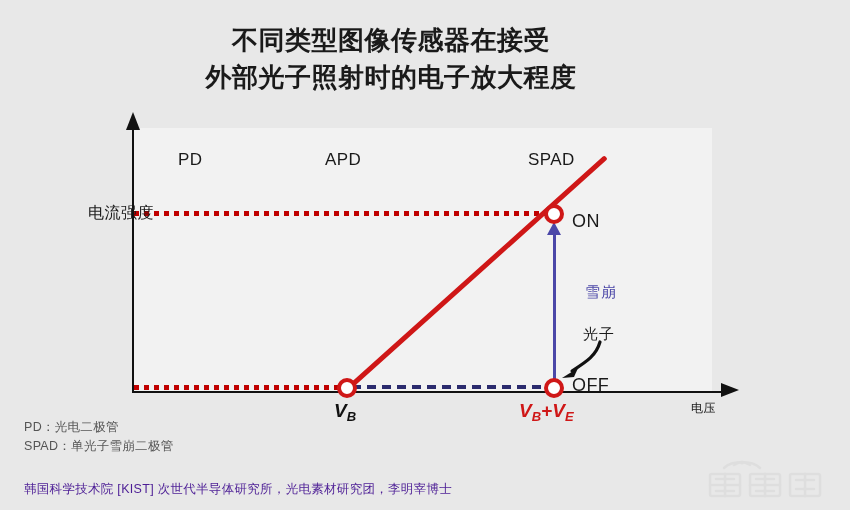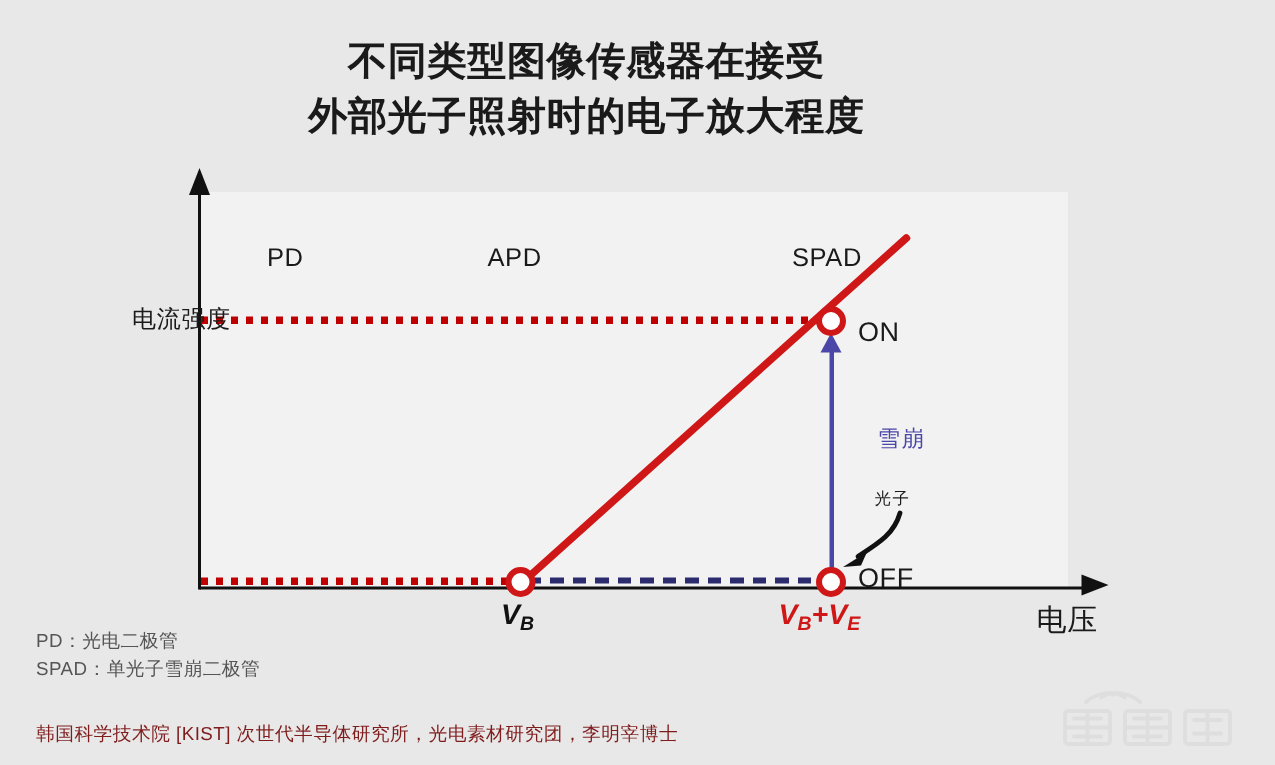--- a/index.html
+++ b/index.html
@@ -84,21 +84,20 @@
     border-left: 18px solid #111111;
   }
 
   
   .region-label {
     position: absolute;
     font-size: 17px;
     color: #1a1a1a;
     letter-spacing: 0.4px;
     white-space: nowrap;
-    margin-top: 12px;
   }
   .region-pd   { left: 178px; top: 150px; }
   .region-apd  { left: 325px; top: 150px; }
   .region-spad { left: 528px; top: 150px; }
 
   
   .line-on-level {
     position: absolute;
     left: 134px;
     top: 211px;
@@ -191,21 +190,21 @@
     left: 585px;
     top: 283px;
     font-size: 15px;
     color: #4b47a8;
     letter-spacing: 1px;
   }
   .ann-photon {
     position: absolute;
     left: 583px;
     top: 325px;
-    font-size: 11px;
+    font-size: 15px;
     color: #1a1a1a;
     letter-spacing: 1px;
   }
   .photon-arrow {
     position: absolute;
     left: 556px;
     top: 340px;
     width: 46px;
     height: 42px;
     overflow: visible;
@@ -246,21 +245,21 @@
     font-size: 16px;
     color: #1a1a1a;
     letter-spacing: 0.5px;
     white-space: nowrap;
     margin-left: 44px;
   }
   .axis-title-x {
     position: absolute;
     left: 691px;
     top: 400px;
-    font-size: 20px;
+    font-size: 12px;
     color: #1a1a1a;
     letter-spacing: 0.5px;
     white-space: nowrap;
   }
 
   
   .legend {
     position: absolute;
     left: 24px;
     top: 418px;
@@ -270,21 +269,21 @@
     color: #555555;
     line-height: 19px;
     letter-spacing: 0.3px;
     white-space: nowrap;
   }
   .source-line {
     position: absolute;
     left: 24px;
     top: 481px;
     font-size: 12.5px;
-    color: #7f1d1d;
+    color: #4c1d95;
     letter-spacing: 0.3px;
     white-space: nowrap;
     text-align: center;
   }
 
   
   .watermark {
     position: absolute;
     left: 700px;
     top: 458px;

